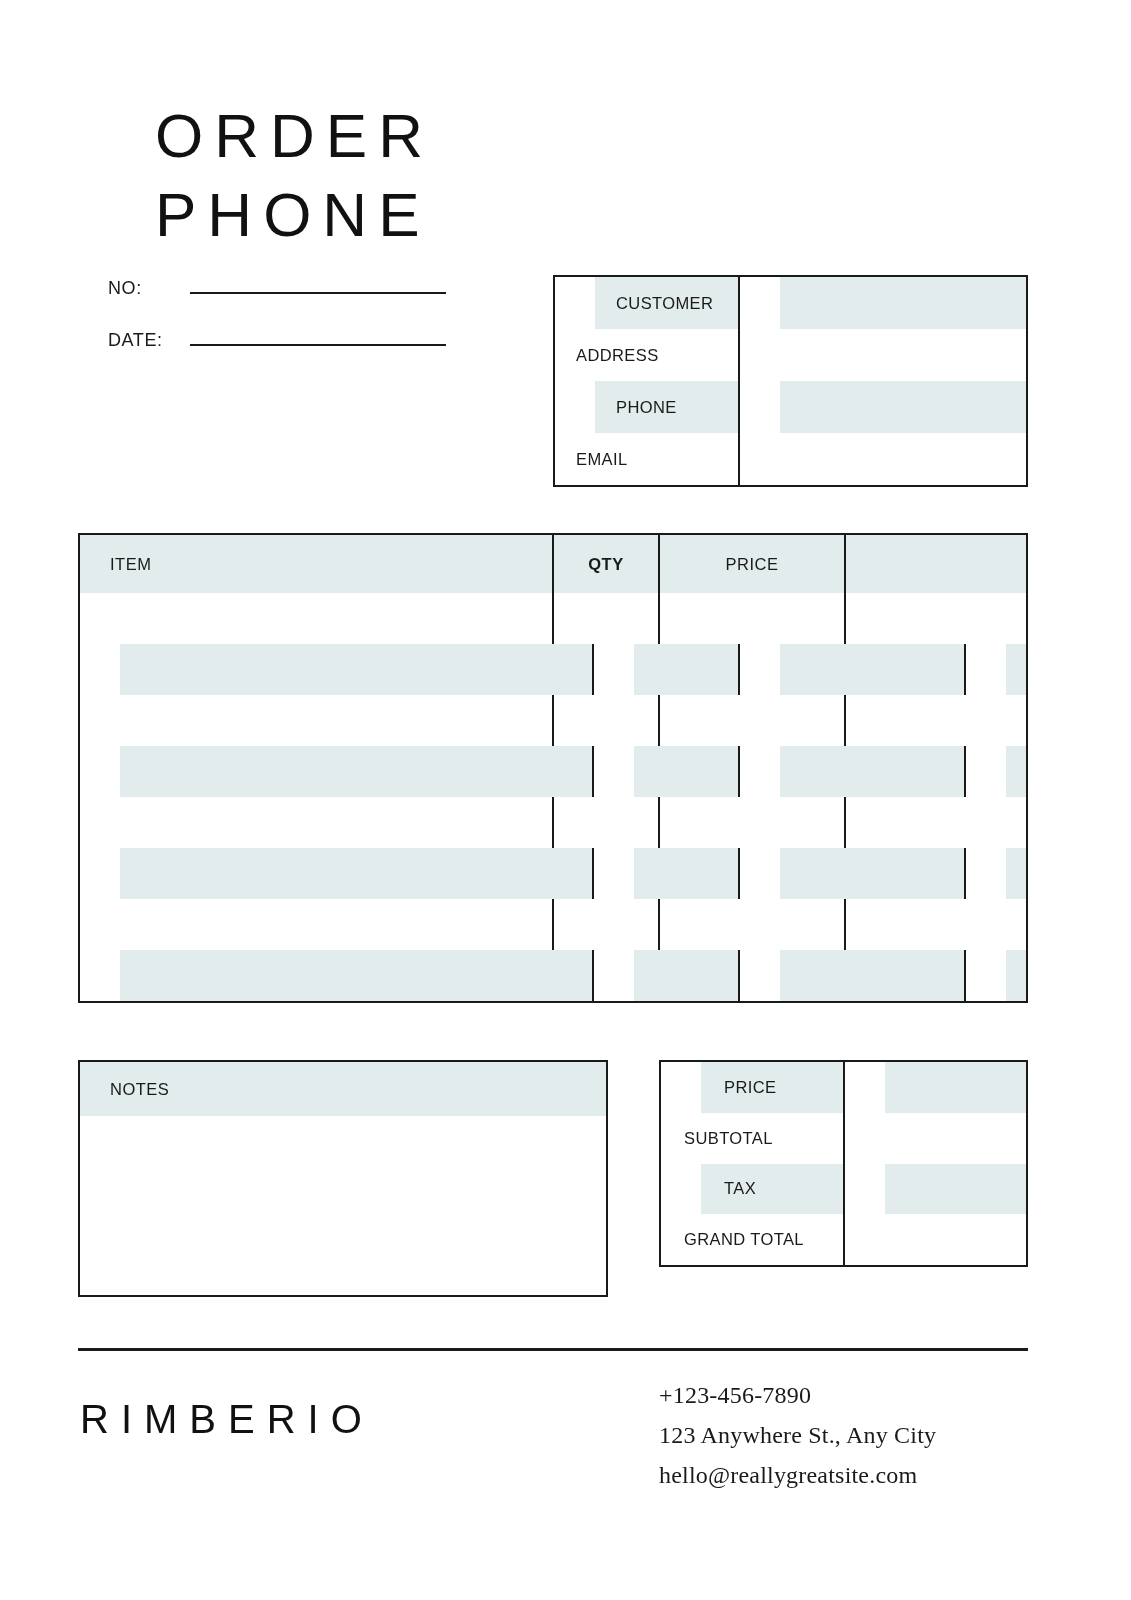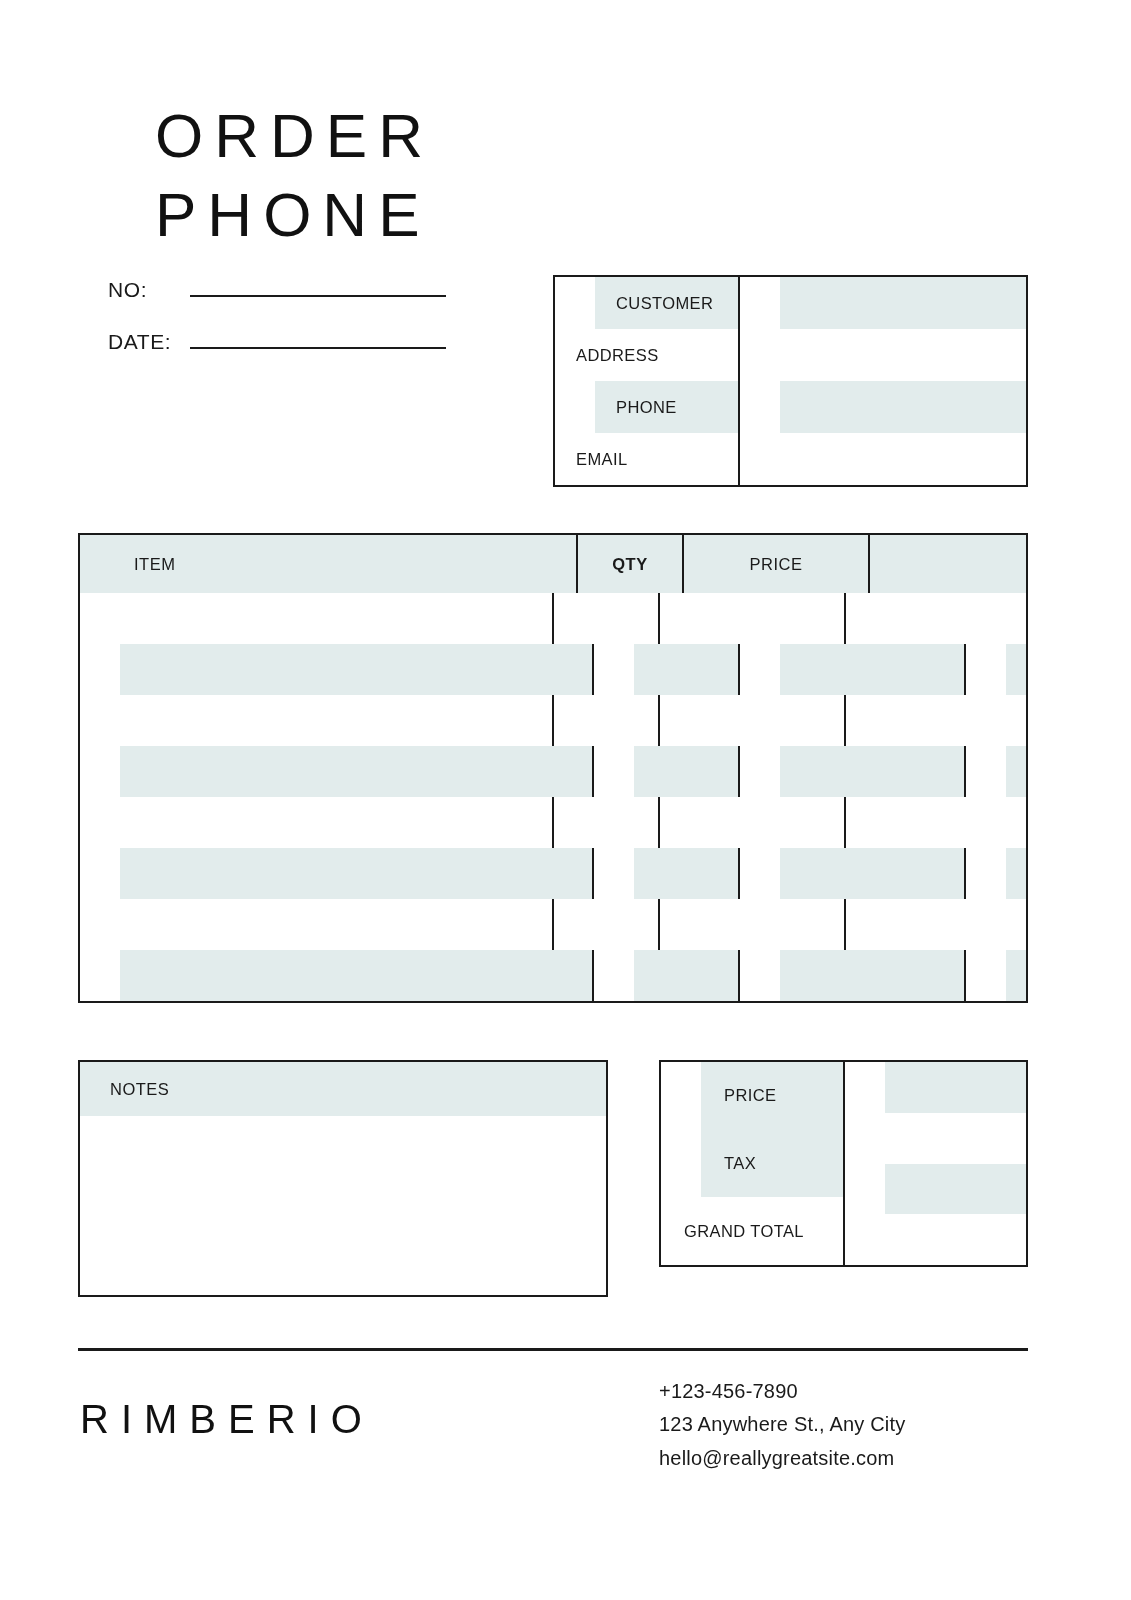--- a/index.html
+++ b/index.html
@@ -46,21 +46,21 @@
     left: 108px;
     top: 278px;
     width: 360px;
   }
   .meta-row {
     display: flex;
     align-items: baseline;
     height: 52px;
   }
   .meta-label {
-    font-size: 21px;
+    font-size: 18px;
     letter-spacing: 0.6px;
     width: 82px;
     color: #1a1a1a;
   }
   .meta-rule {
     flex: 1;
     border-bottom: 2px solid #1a1a1a;
     height: 14px;
     max-width: 256px;
   }
@@ -125,21 +125,21 @@
   .col-item   { width: 474px; border-right: 2px solid #1a1a1a; }
   .col-qty    { width: 106px; border-right: 2px solid #1a1a1a; font-weight: bold; }
   .col-price  { width: 186px; border-right: 2px solid #1a1a1a; }
   .col-total  { flex: 1; }
   .items-head .cell-h {
     display: flex;
     align-items: center;
     font-size: 16.5px;
     letter-spacing: 0.5px;
   }
-  .items-head .col-item { padding-left: 30px; margin-left: 24px; }
+  .items-head .col-item { padding-left: 30px; }
   .items-head .col-qty,
   .items-head .col-price,
   .items-head .col-total { justify-content: center; }
 
   
   .notes-box {
     position: absolute;
     left: 78px;
     top: 1060px;
     width: 530px;
@@ -203,24 +203,25 @@
     top: 1397px;
     font-size: 40px;
     letter-spacing: 12px;
     font-weight: 400;
     color: #111;
   }
   .contact {
     position: absolute;
     left: 659px;
     top: 1375px;
-    font-size: 20px;
+    font-size: 24px;
     line-height: 1.67;
     color: #1a1a1a;
     letter-spacing: 0.2px;
+    font-family: Liberation Serif, serif;
   }
 </style>
 </head>
 <body>
 
 <div class="page">
 
   <div class="title-block">
     <div class="title-line">ORDER</div>
     <div class="title-line">PHONE</div>
@@ -320,20 +321,21 @@
   </div>
 
   <div class="notes-box">
     <div class="notes-head">NOTES</div>
     <div class="notes-body"></div>
   </div>
 
   <div class="totals-box">
     <div class="totals-labels">
       <div class="tot-cell shade">PRICE</div>
+      <div class="tot-cell plain">SUBTOTAL</div>
       <div class="tot-cell shade">TAX</div>
       <div class="tot-cell plain">GRAND TOTAL</div>
     </div>
     <div class="totals-values">
       <div class="tot-cell shade"></div>
       <div class="tot-cell plain"></div>
       <div class="tot-cell shade"></div>
       <div class="tot-cell plain"></div>
     </div>
   </div>

